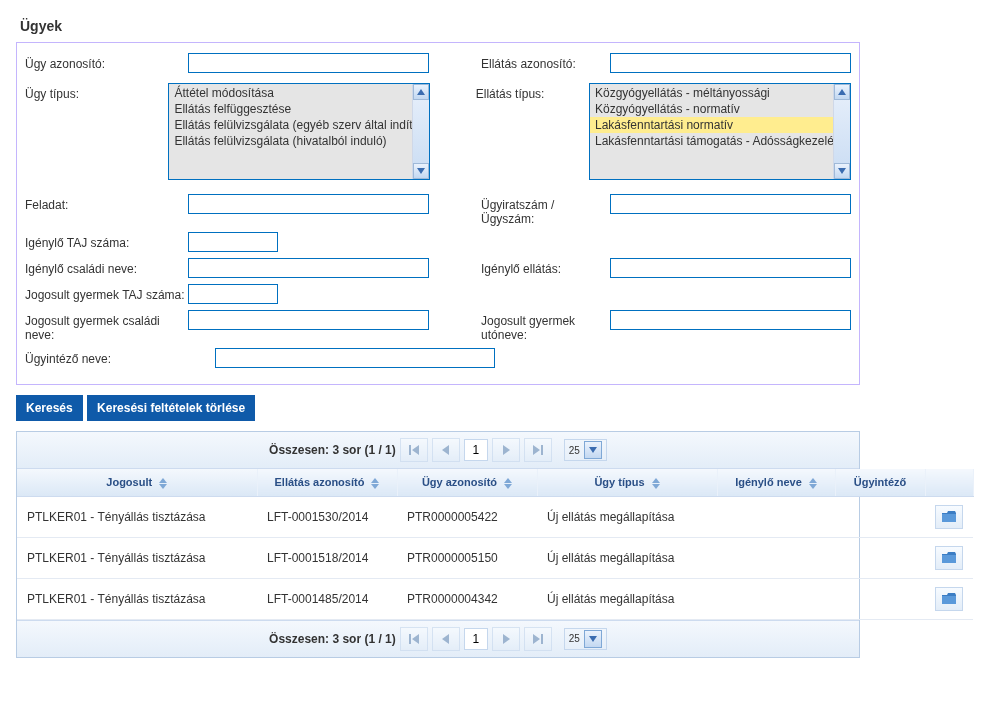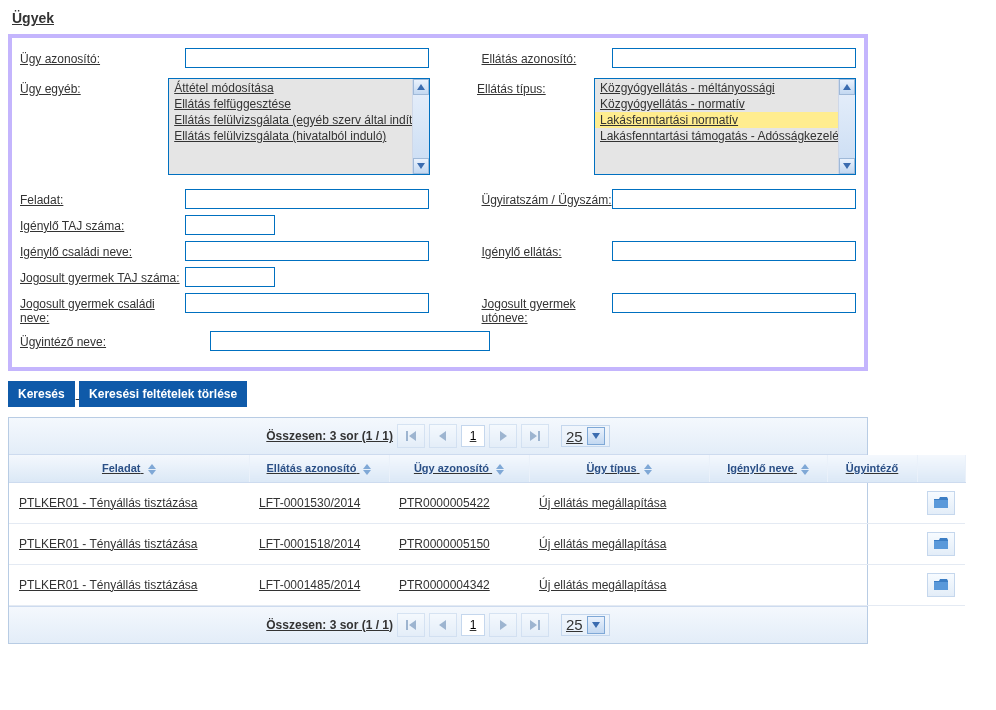--- a/index.html
+++ b/index.html
@@ -5,32 +5,31 @@
 html, body {
   margin: 0;
   padding: 0;
   font-family: Arial, sans-serif;
   font-size: 12px;
   color: #333;
   background: #fff;
 }
 .page {
   width: 876px;
-  padding: 8px;
+  padding: 16px;
   box-sizing: border-box;
-  text-decoration: underline;
 }
 h2.page-title {
   font-size: 14px;
   font-weight: bold;
   margin: 2px 0 8px 4px;
   color: #333;
 }
 .filter-box {
-  border: 4px solid #c4b5fd;
+  border: 1px solid #c4b5fd;
   padding: 10px 8px;
   box-sizing: border-box;
 }
 .filter-row {
   display: flex;
   width: 100%;
   margin-bottom: 6px;
 }
 .fcell {
   display: flex;
@@ -170,21 +169,21 @@
 }
 .pg-size {
   display: inline-flex;
   align-items: center;
   gap: 4px;
   border: 1px solid #c5d7ed;
   padding: 1px 4px;
   margin-left: 8px;
 }
 .pg-size span.val {
-  font-size: 15px;
+  font-size: 10px;
 }
 .pg-size .dd {
   width: 16px;
   height: 16px;
   border: 1px solid #7fa8d6;
   background: linear-gradient(#eaf2fd,#c3d8f1);
   display: inline-flex;
   align-items: center;
   justify-content: center;
 }
@@ -261,21 +260,21 @@
         <input class="ti" type="text" style="">
       </div>
       <div class="fcell gap"></div>
       <div class="fcell label-right">Ellátás azonosító:</div>
       <div class="fcell input-right">
         <input class="ti" type="text" style="">
       </div>
     </div>
 
     <div class="filter-row" style="margin-top:10px;">
-      <div class="fcell label-left">Ügy egyéb:</div>
+      <div class="fcell label-left">Ügy típus:</div>
       <div class="fcell input-left">
         <div class="listbox">
           <div class="lb-items" id="lb-ugy">
               <div>Áttétel módosítása</div>
               <div>Ellátás felfüggesztése</div>
               <div>Ellátás felülvizsgálata (egyéb szerv által indított)</div>
               <div>Ellátás felülvizsgálata (hivatalból induló)</div>
             </div>
           <div class="scrollbar">
             <div class="sbtn">
@@ -428,21 +427,21 @@
           <col class="col-ellatas">
           <col class="col-azon">
         <col class="col-tipus">
           <col class="col-igenylo">
           <col class="col-ugyintezo">
         <col class="col-action">
       </colgroup>
       <thead>
         <tr>
           <th>
-            <span>Feladat</span>
+            <span>Jogosult</span>
             <span class="sort">
               <svg width="8" height="5">
                   <path d="M4 0 L8 5 H0 Z"></path>
                 </svg>
               <svg width="8" height="5">
                   <path d="M4 5 L0 0 H8 Z"></path>
                 </svg>
             </span>
           </th>
           <th>

